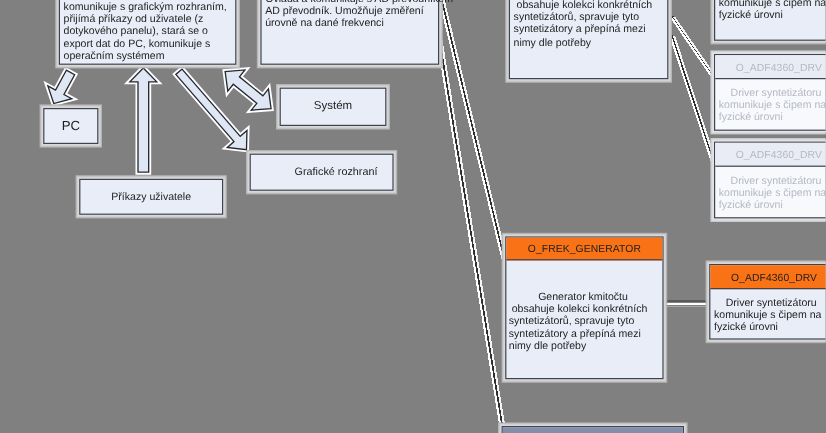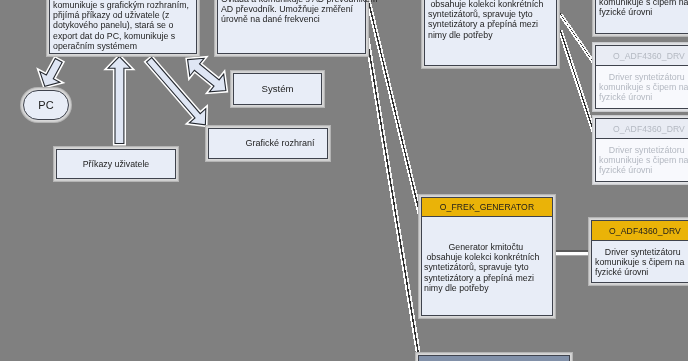--- a/index.html
+++ b/index.html
@@ -9,21 +9,21 @@
   #stage{position:relative;width:688px;height:361px;margin-left:20px;}
   svg.layer{position:absolute;left:0;top:0;width:688px;height:361px;}
 
   .box{position:absolute;box-sizing:border-box;background:#e8edf7;
        border:1px solid #3f434d;
        box-shadow:0 0 0 1px #d8d8d8, 0 0 0 2px #cfcfcf, 0 0 0 3px #b4b4b4;
        color:#1d1d1d;}
   .box .txt{font-size:8.8px;line-height:10.2px;white-space:pre;}
   .box.center{display:flex;align-items:center;justify-content:center;}
   .box.center .txt{text-align:right;font-size:9.6px;}
-  .hdr{box-sizing:border-box;background:#eab308;border-bottom:1px solid #3f434d;
+  .hdr{box-sizing:border-box;background:#f97316;border-bottom:1px solid #3f434d;
        display:flex;align-items:center;justify-content:center;
        font-size:8.6px;letter-spacing:.1px;}
   .body{padding:4px 3px 0 3px;}
   .ghost{background:#f8f9fd;border-color:#3f434d;color:#b4b9c2;
          box-shadow:0 0 0 1px #e2e3e6, 0 0 0 2px #dcdde0, 0 0 0 3px #c9cacd;}
   .ghost .hdr{background:#e9ecf4;border-bottom-color:#3f434d;color:#b4b9c2;}
 </style>
 </head>
 <body>
 
@@ -83,33 +83,33 @@
   </div>
 
   <div class="box" style="left:197px;top:-7px;width:149px;height:61px;">
     <div class="body" style="padding-top:0px">
         <div class="txt">Ovládá a komunikuje s AD převodníkem
 AD převodník. Umožňuje změření
 úrovně na dané frekvenci</div>
       </div>
   </div>
 
-  <div class="box center" style="left:3px;top:90px;width:46px;height:30px;border-radius:15px;">
+  <div class="box center" style="left:16px;top:90px;width:46px;height:30px;">
     <div class="txt" style="font-size:11px;font-weight:500;">PC</div>
   </div>
 
   <div class="box center" style="left:213px;top:73px;width:89px;height:32px;">
     <div class="txt">Systém</div>
   </div>
 
   <div class="box center" style="left:188px;top:128px;width:120px;height:31px;padding-left:24px;">
     <div class="txt" style="font-size:9px;">Grafické rozhraní</div>
   </div>
 
-  <div class="box center" style="left:36px;top:149px;width:120px;height:30px;">
+  <div class="box center" style="left:46px;top:149px;width:120px;height:30px;">
     <div class="txt" style="font-size:8.8px;">Příkazy uživatele</div>
   </div>
 
   <div class="box" style="left:404px;top:-8px;width:133px;height:74px;">
     <div class="body" style="padding-top:6px">
         <div class="txt"> obsahuje kolekci konkrétních
 syntetizátorů, spravuje tyto
 syntetizátory a přepíná mezi
 nimy dle potřeby</div>
       </div>

